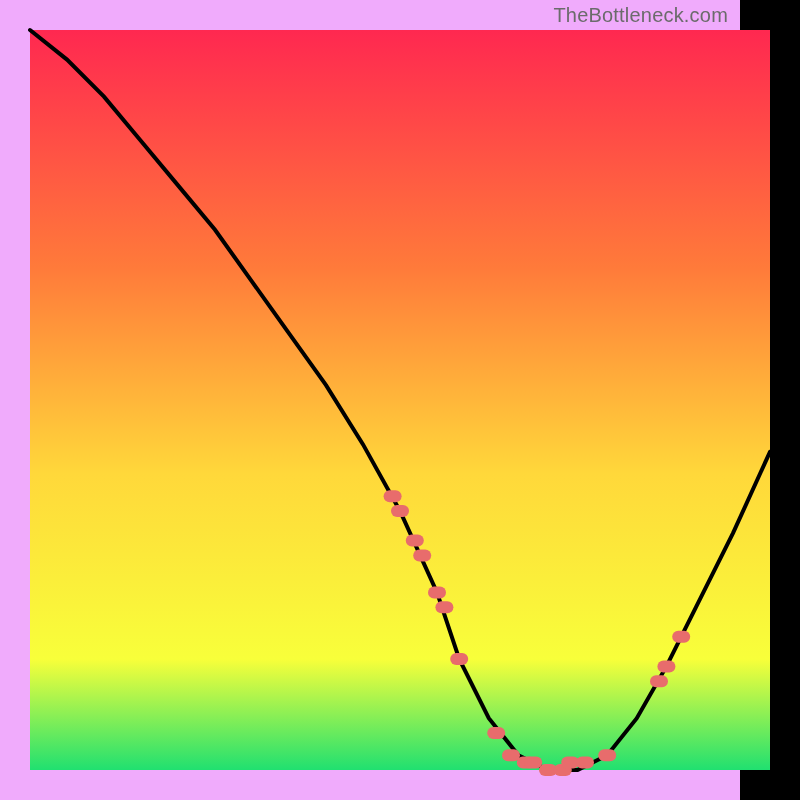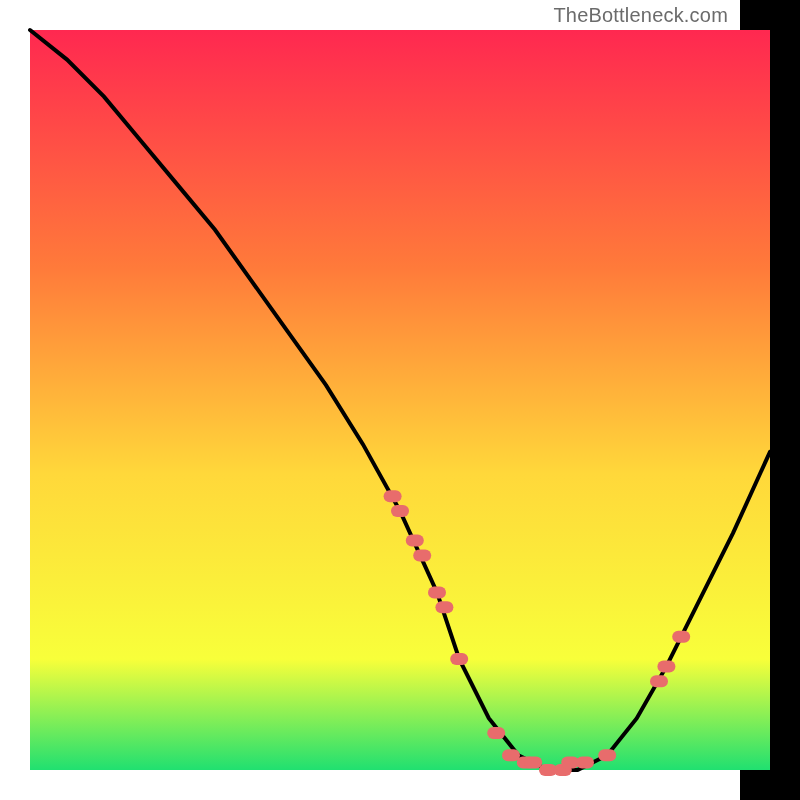--- a/index.html
+++ b/index.html
@@ -8,21 +8,21 @@
     width: 800px;
     height: 800px;
     background: #000;
     font-family: Arial, Helvetica, sans-serif;
     overflow: hidden;
   }
   .frame {
     position: relative;
     width: 740px;
     height: 800px;
-    background: #ffffff;
+    background: #f0abfc;
   }
   .attribution {
     position: absolute;
     top: 4px;
     right: 12px;
     color: #6b6b6b;
     font-size: 20px;
     font-weight: 500;
     letter-spacing: 0.2px;
   }

